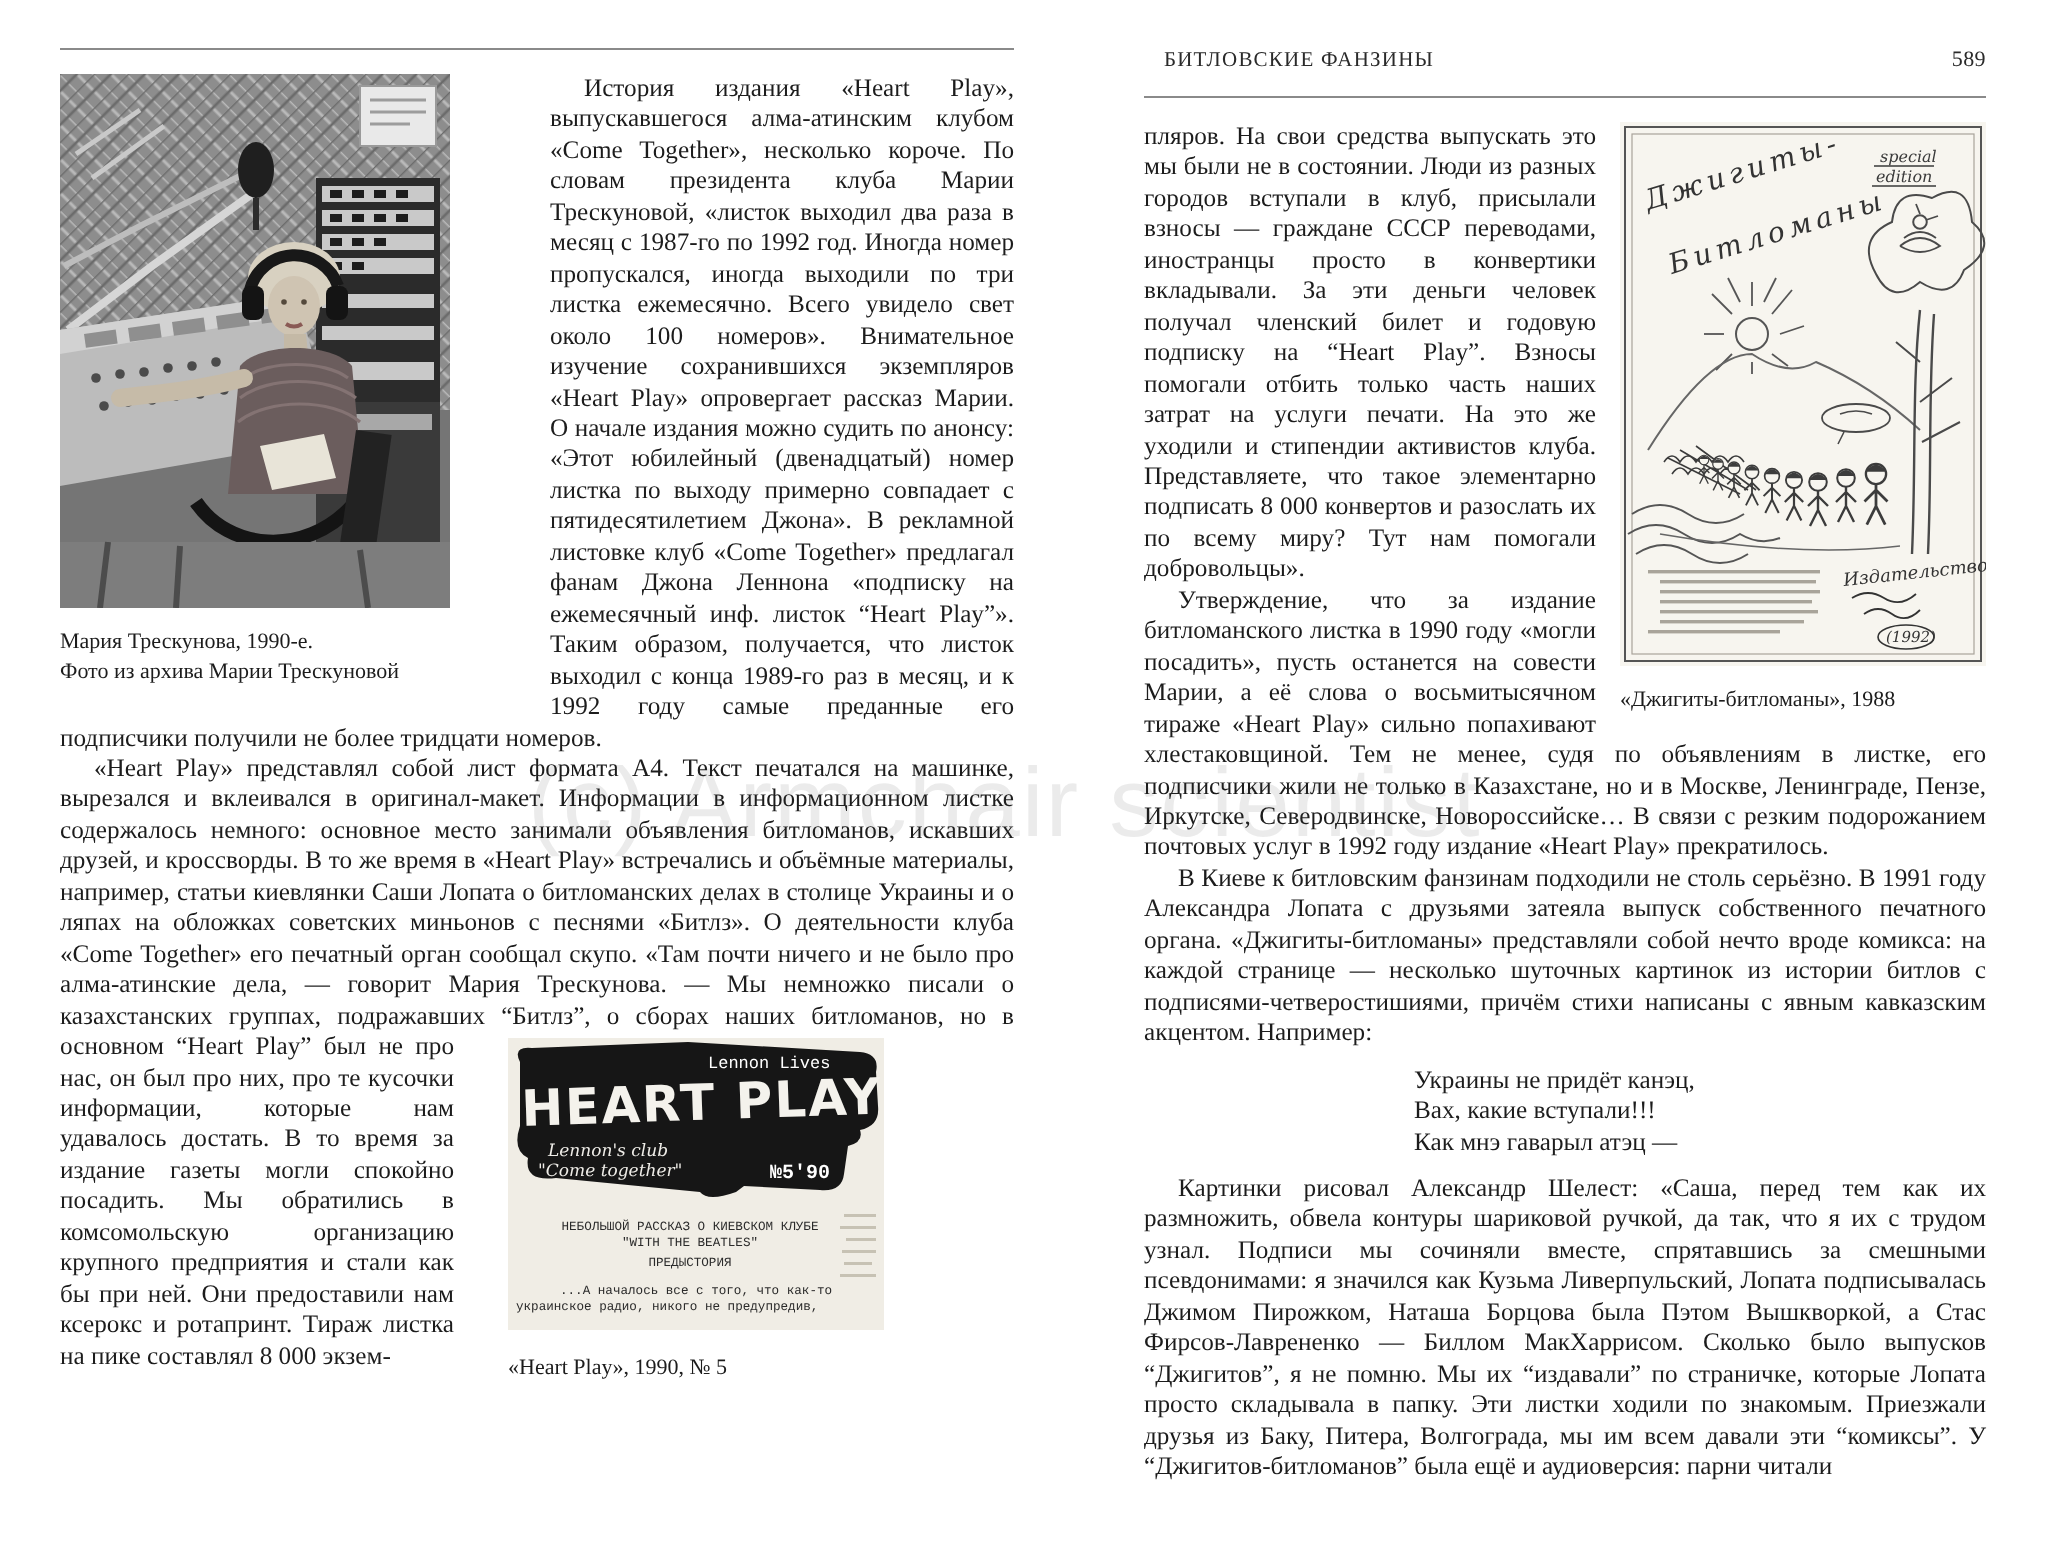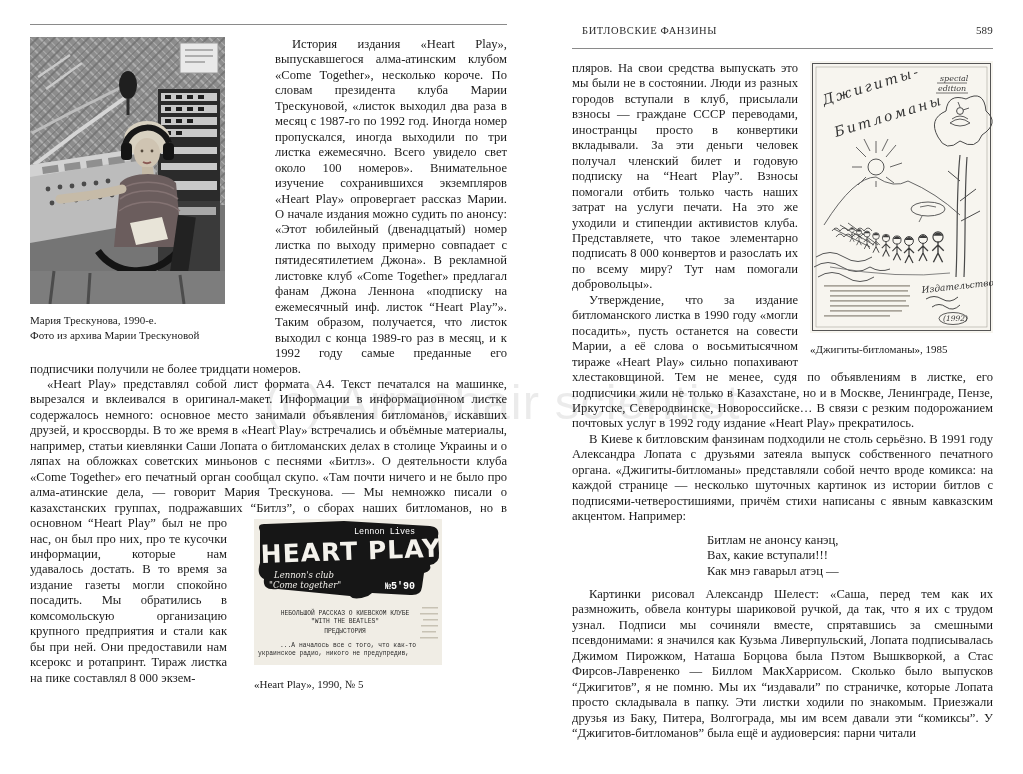--- a/index.html
+++ b/index.html
@@ -257,28 +257,28 @@
           <rect x="20" y="244" width="79" height="1.7"></rect>
             <rect x="20" y="249" width="72" height="1.7"></rect>
           <rect x="14" y="254" width="66" height="1.7"></rect>
         </g>
 
         <text class="script" x="112" y="232" font-size="9" fill="#333333" transform="rotate(-6 112 232)">Издательство</text>
         <path d="M116 238 q8 -5 16 0 q8 5 16 -2 M122 246 q7 -5 14 0 q7 5 14 -2" stroke="#333333" stroke-width="0.9" fill="none"></path>
         <text class="script" x="133" y="260" font-size="7.5" fill="#333333">(1992)</text>
         <ellipse cx="143" cy="257.5" rx="14" ry="6" fill="none" stroke="#333333" stroke-width="0.8"></ellipse>
       </svg>
-      <div class="jig-caption">«Джигиты-битломаны», 1985</div>
+      <div class="jig-caption">«Джигиты-битломаны», 1988</div>
     </div>
 
     <p><span>пляров. На свои средства выпускать это мы были не в состоянии. Люди из разных городов вступали в клуб, присылали взносы — граждане СССР переводами, иностранцы просто в конвертики вкладывали. За эти деньги человек получал членский билет и годовую подписку на “Heart Play”. Взносы помогали отбить только часть наших затрат на услуги печати. На это же уходили и стипендии активистов клуба. Представляете, что такое элементарно подписать 8 000 конвертов и разослать их по всему миру? Тут нам помогали добровольцы».</span></p>
     <p class="indent"><span>Утверждение, что за издание битломанского листка в 1990 году «могли посадить», пусть останется на совести Марии, а её слова о восьмитысячном тираже «Heart Play» сильно попахивают хлестаковщиной. Тем не менее, судя по объявлениям в листке, его подписчики жили не только в Казахстане, но и в Москве, Ленинграде, Пензе, Иркутске, Северодвинске, Новороссийске… В связи с резким подорожанием почтовых услуг в 1992 году издание «Heart Play» прекратилось.</span></p>
     <p class="indent"><span>В Киеве к битловским фанзинам подходили не столь серьёзно. В 1991 году Александра Лопата с друзьями затеяла выпуск собственного печатного органа. «Джигиты-битломаны» представляли собой нечто вроде комикса: на каждой странице — несколько шуточных картинок из истории битлов с подписями-четверостишиями, причём стихи написаны с явным кавказским акцентом. Например:</span></p>
 
     <div class="verse">
-      <div>Битлам не анонсу канэц,</div>
+      <div>Украины не придёт канэц,</div>
       <div>Вах, какие вступали!!!</div>
       <div>Как мнэ гаварыл атэц —</div>
     </div>
 
     <p class="indent"><span>Картинки рисовал Александр Шелест: «Саша, перед тем как их размножить, обвела контуры шариковой ручкой, да так, что я их с трудом узнал. Подписи мы сочиняли вместе, спрятавшись за смешными псевдонимами: я значился как Кузьма Ливерпульский, Лопата подписывалась Джимом Пирожком, Наташа Борцова была Пэтом Вышкворкой, а Стас Фирсов-Лаврененко — Биллом МакХаррисом. Сколько было выпусков “Джигитов”, я не помню. Мы их “издавали” по страничке, которые Лопата просто складывала в папку. Эти листки ходили по знакомым. Приезжали друзья из Баку, Питера, Волгограда, мы им всем давали эти “комиксы”. У “Джигитов-битломанов” была ещё и аудиоверсия: парни читали</span></p>
   </div>
 </div>
 
 </body></html>

